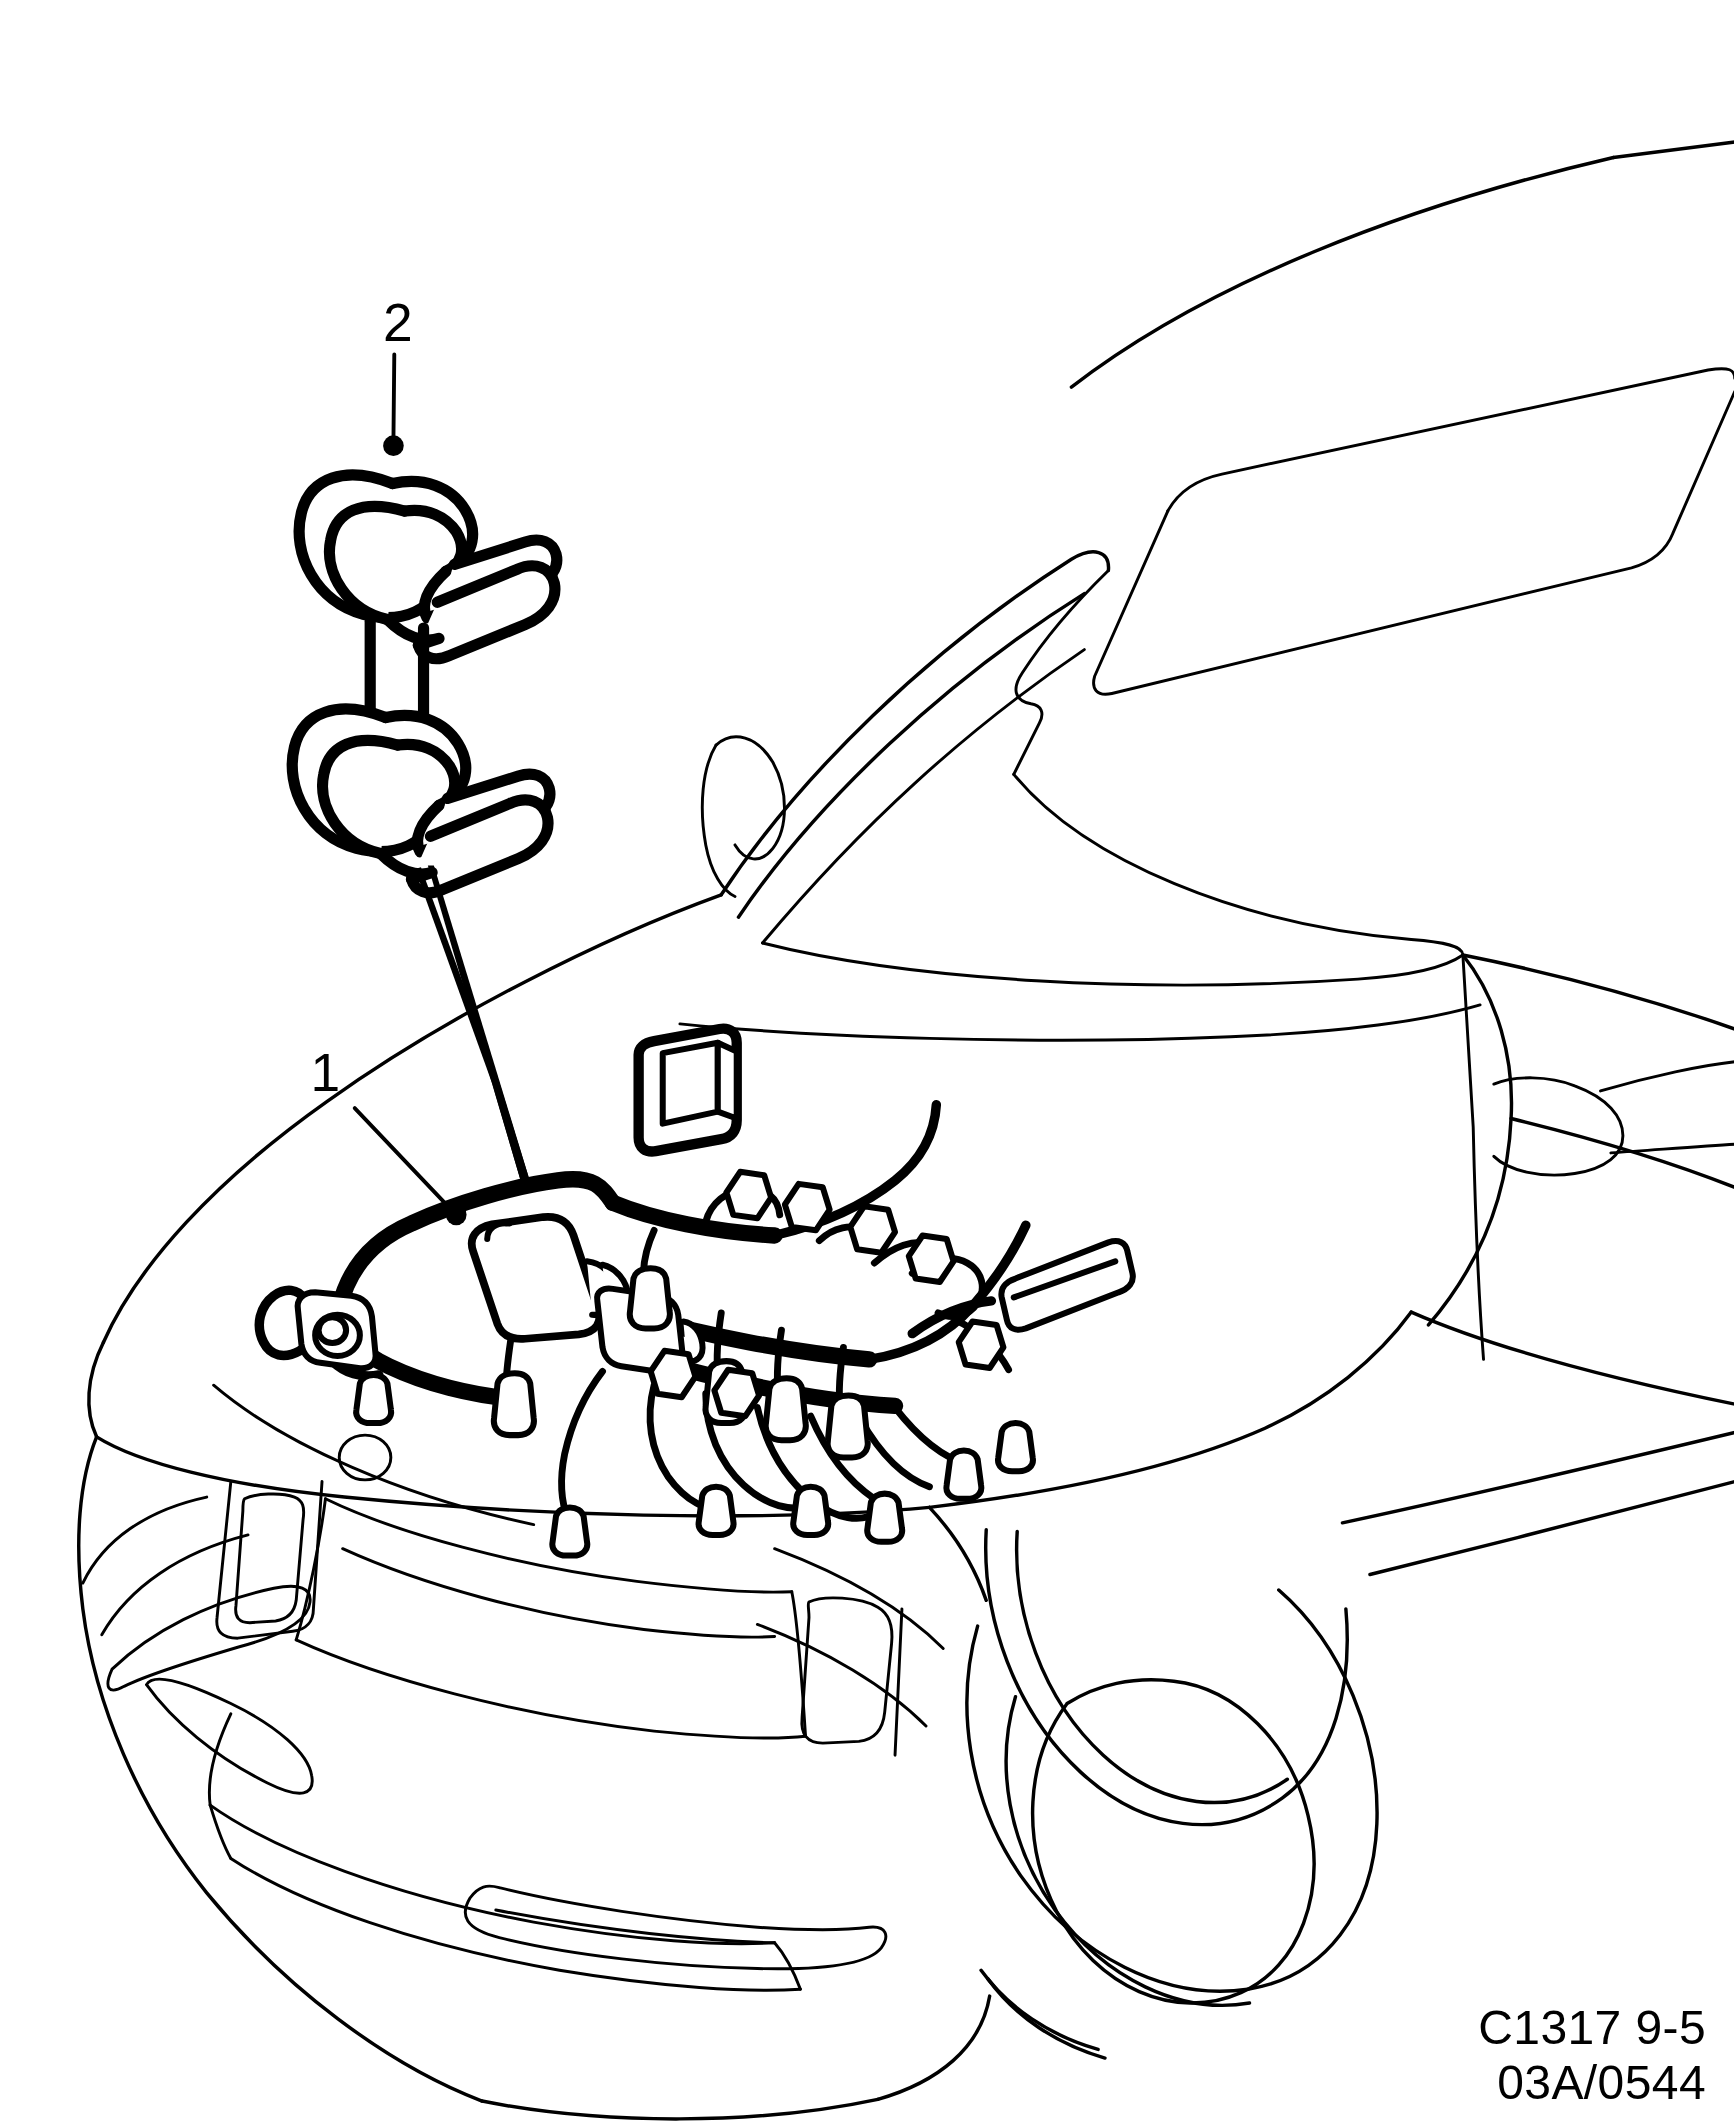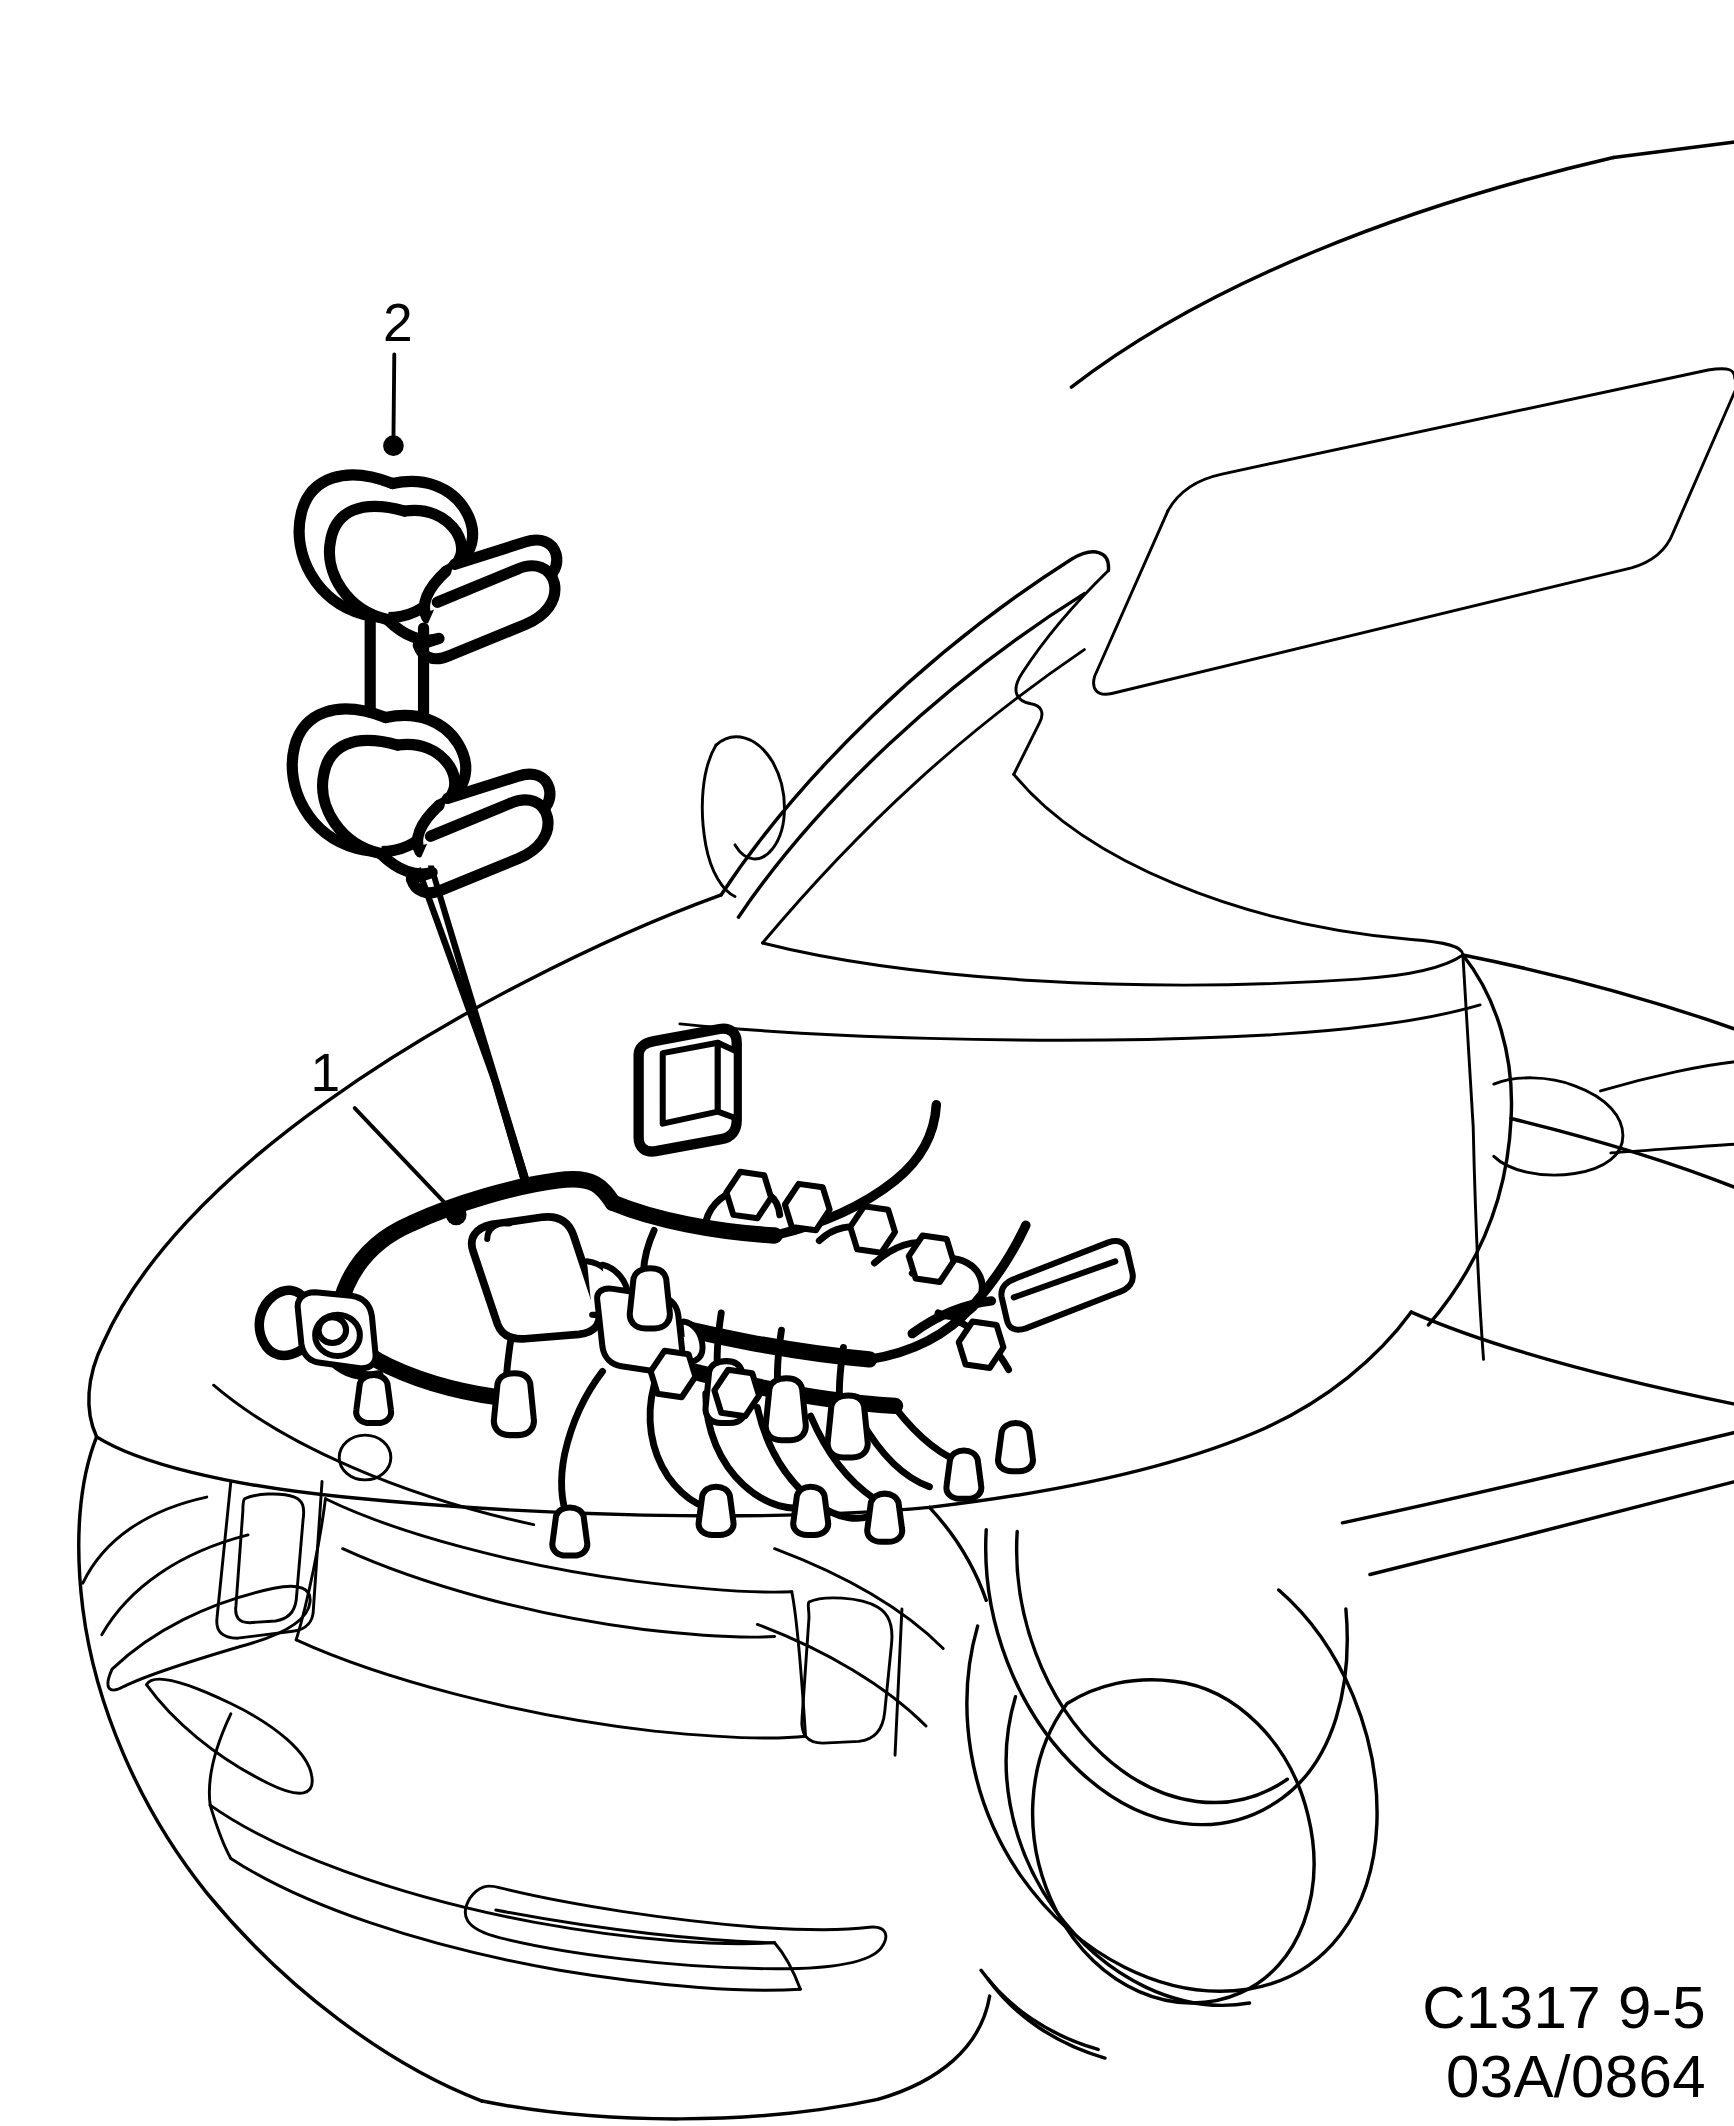--- a/index.html
+++ b/index.html
@@ -111,21 +111,21 @@
     font-family: "Liberation Sans", sans-serif;
     font-size: 62px;
     fill: #000000;
   }
   .caption-block {
     position: absolute;
     right: 29px;
     bottom: 15.5px;
     text-align: right;
     font-family: "Liberation Sans", sans-serif;
-    font-size: 60px;
+    font-size: 48px;
     line-height: 1.15;
     color: #000000;
     letter-spacing: 0.4px;
     white-space: nowrap;
   }
 </style>
 </head>
 <body>
 
 <div id="diagram-root">
@@ -355,17 +355,17 @@
       <path class="pointer-arrow" d="M 482 1010 L 489 1008 L 580 1258 L 572 1260 Z"></path>
       <path class="pointer-arrow" d="M 572 1260 L 580 1258 L 616 1374 L 606 1376 Z"></path>
     </g>
 
     <text class="callout-text" x="462" y="396" text-anchor="middle">2</text>
     <text class="callout-text" x="378" y="1268" text-anchor="middle">1</text>
   </svg>
 
   <div class="caption-block">
     <div>C1317 9-5</div>
-    <div>03A/0864</div>
+    <div>03A/0544</div>
   </div>
 
 </div>
 
 
 </body></html>

